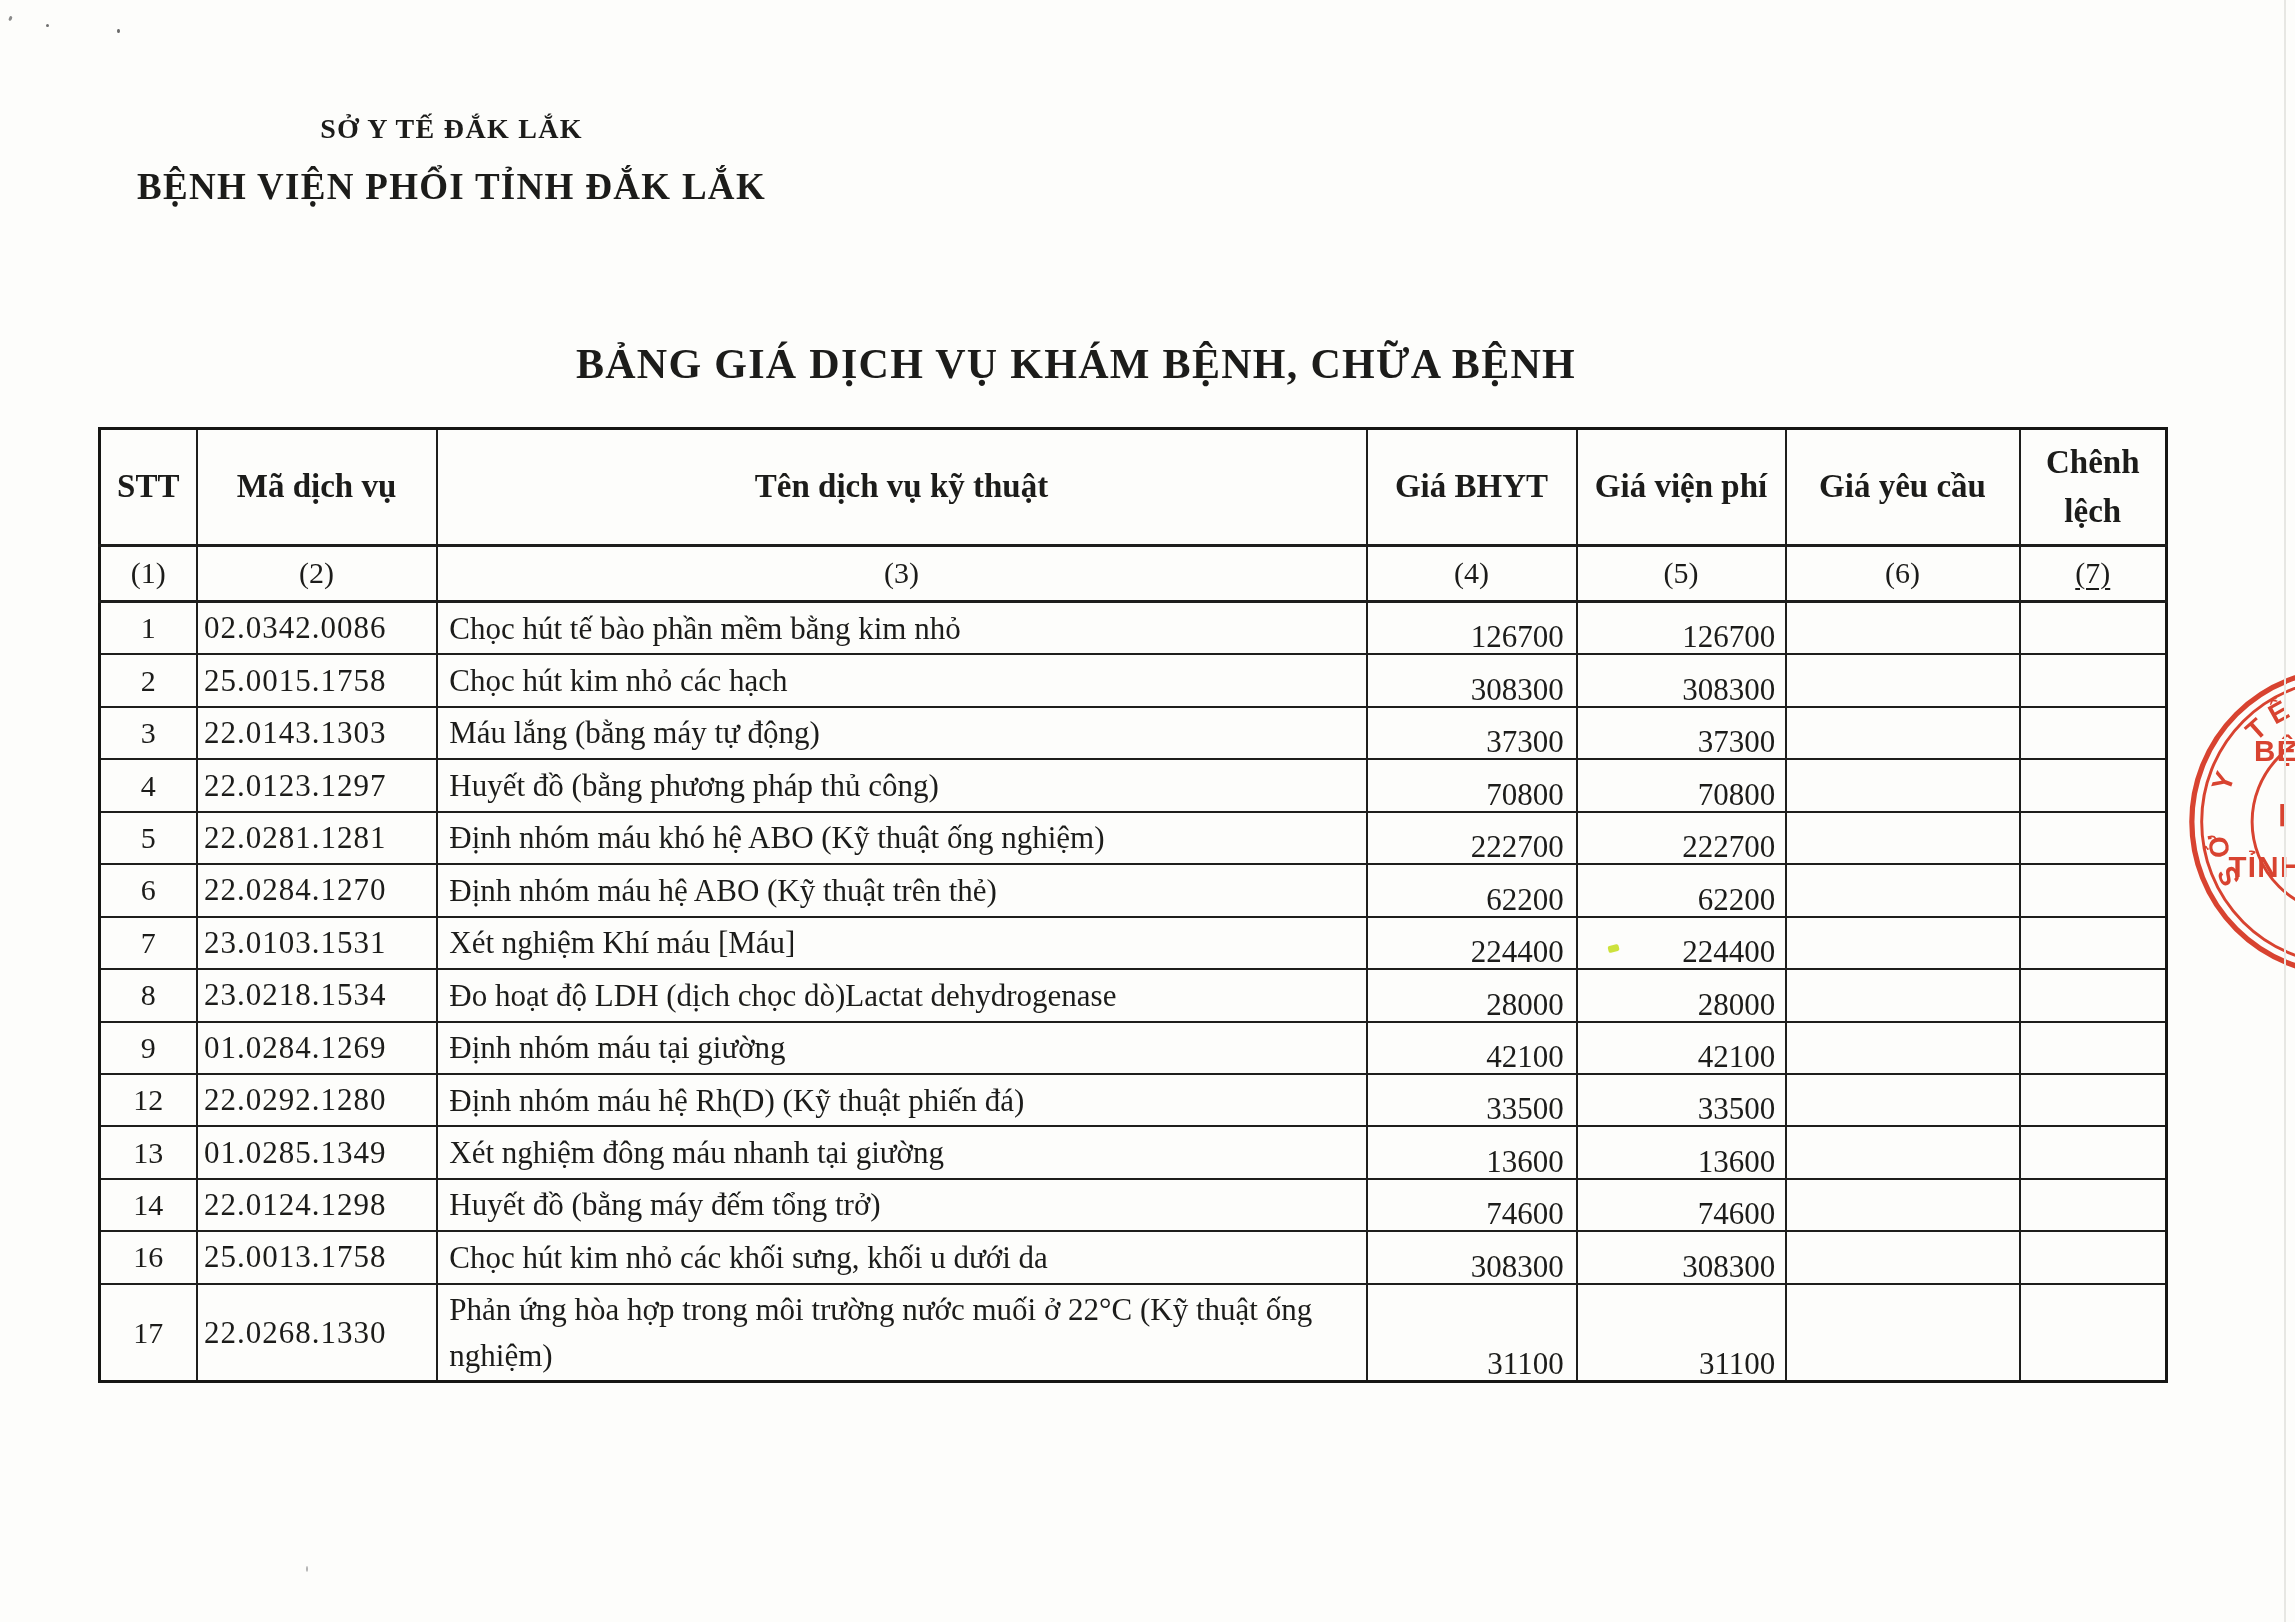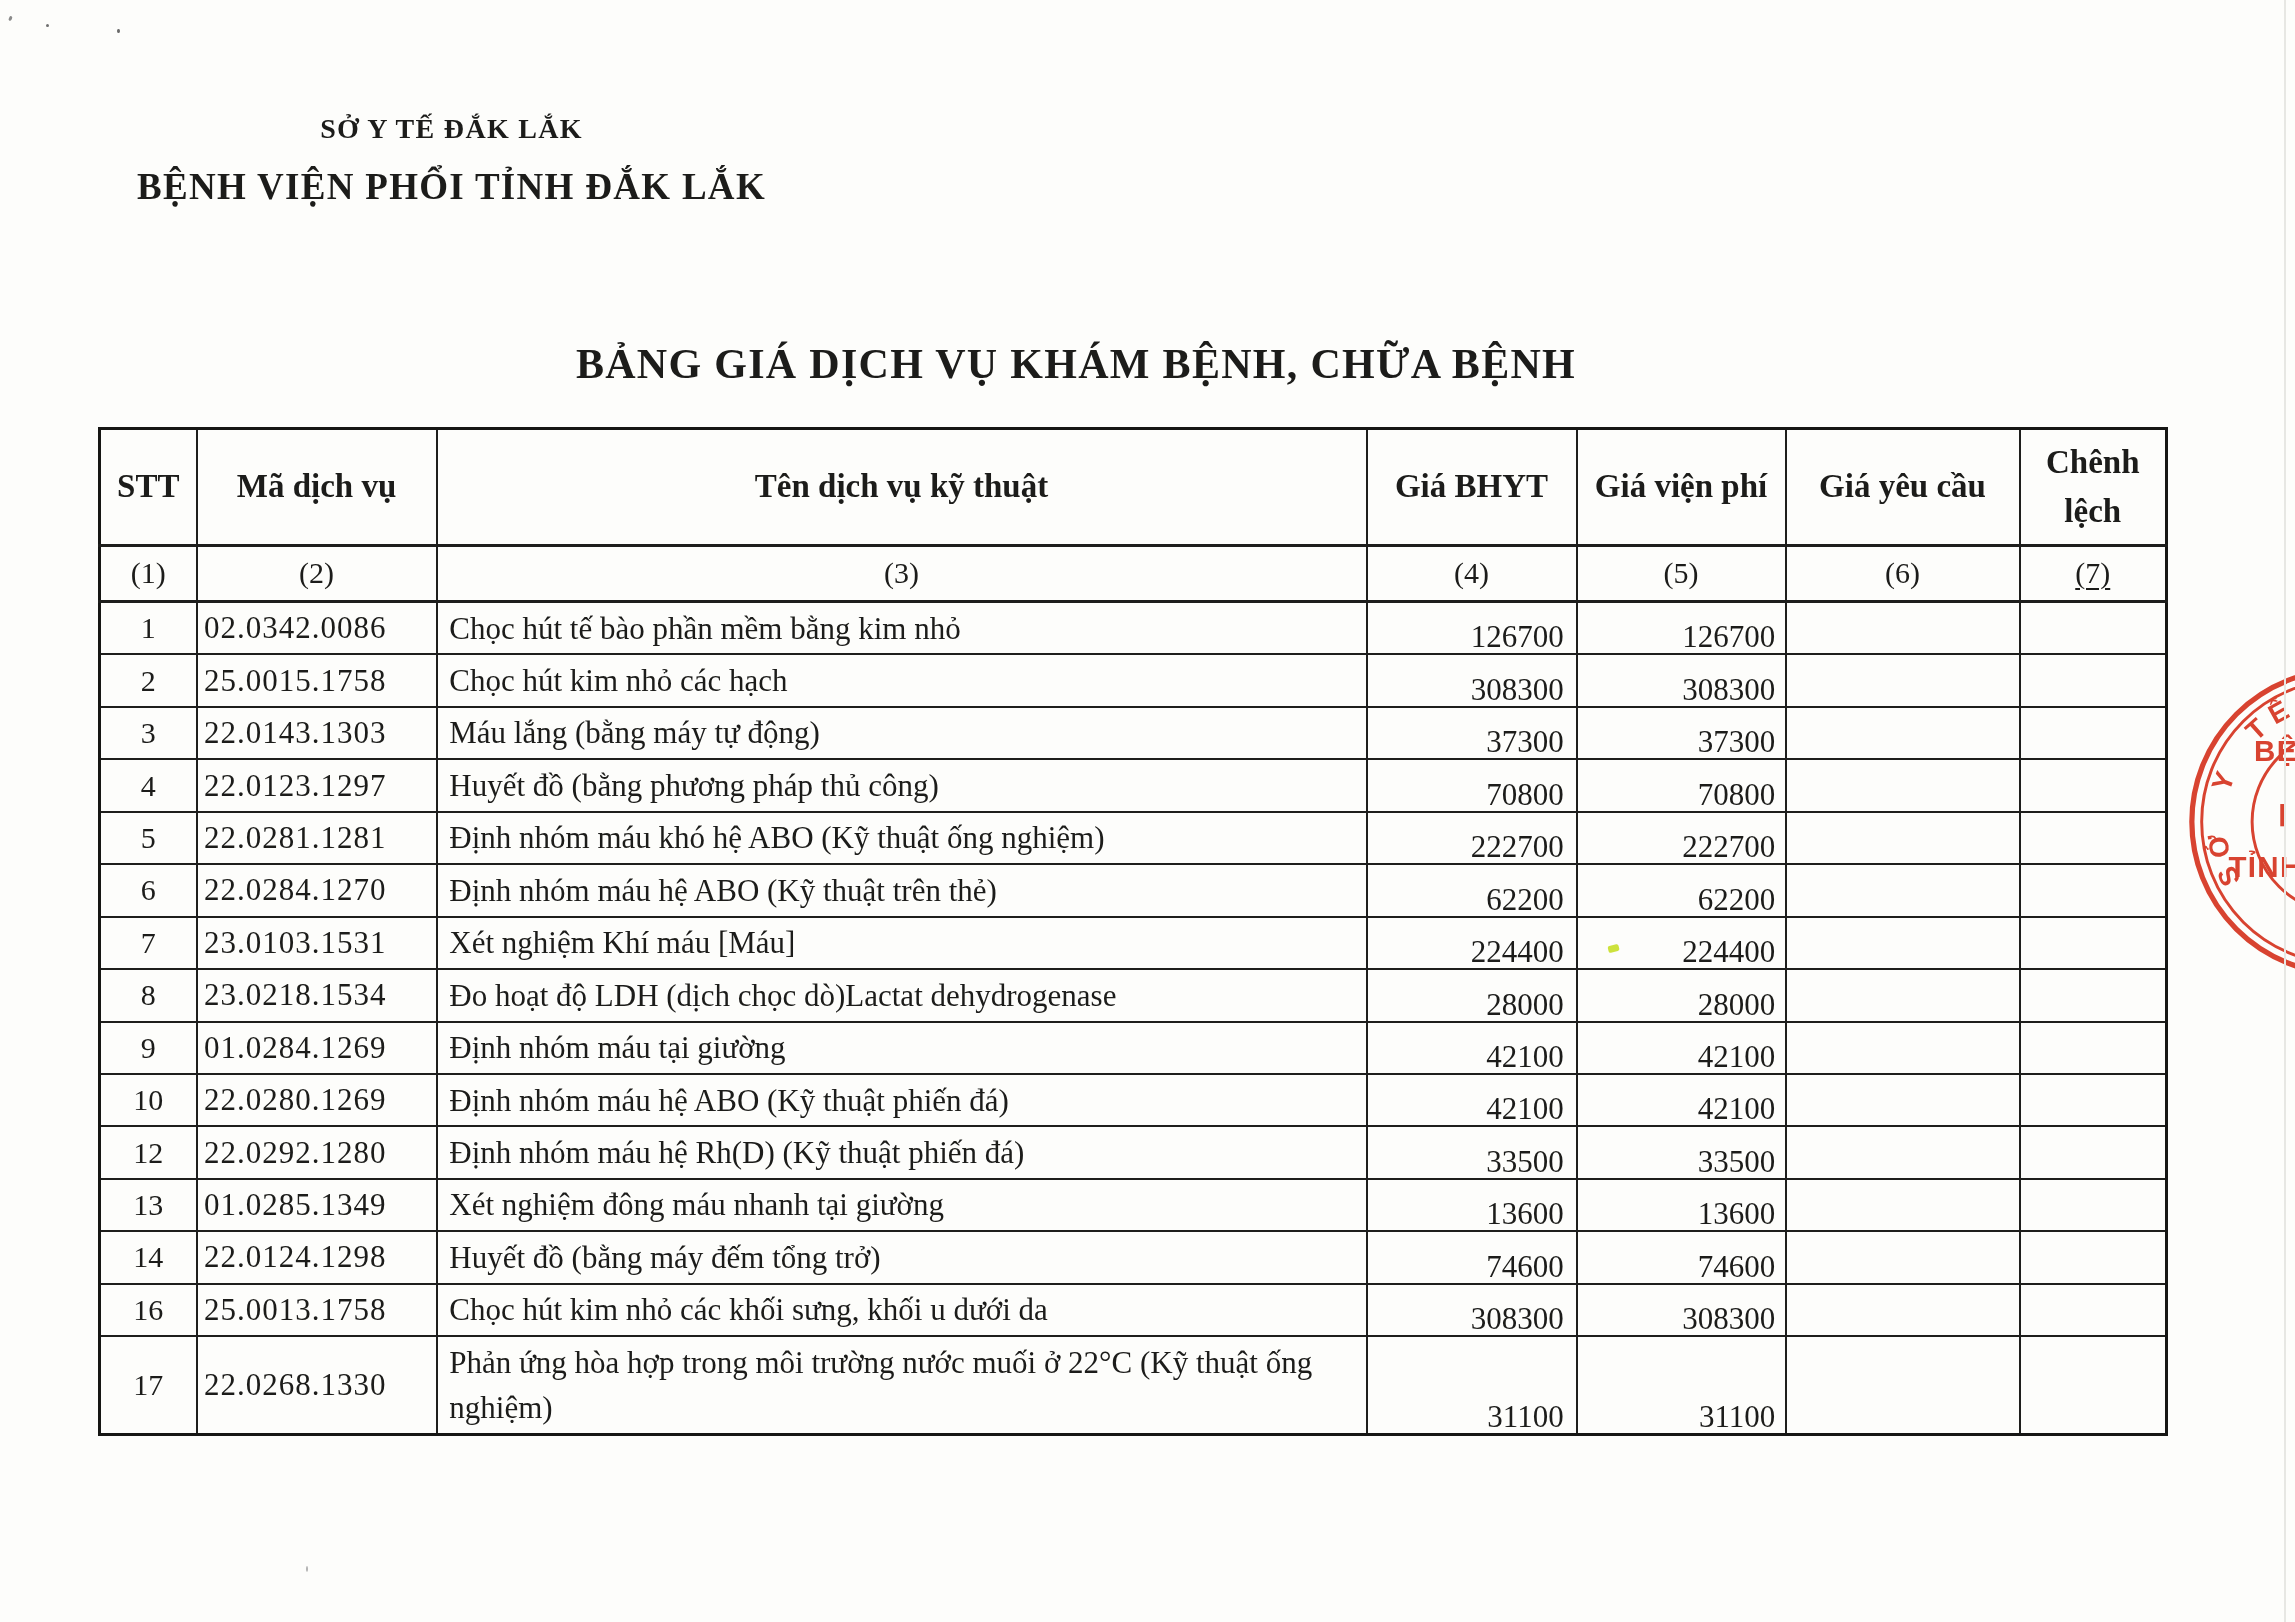--- a/index.html
+++ b/index.html
@@ -216,29 +216,20 @@
         <tr>
           <td class="c-stt">9</td>
           <td class="c-code">01.0284.1269</td>
           <td class="c-name">Định nhóm máu tại giường</td>
           <td class="c-num c-bhyt">42100</td>
           <td class="c-num c-vp">42100</td>
           <td class="c-empty"></td>
           <td class="c-empty"></td>
         </tr>
         <tr>
-          <td class="c-stt">10</td>
-          <td class="c-code">22.0280.1269</td>
-          <td class="c-name">Định nhóm máu hệ ABO (Kỹ thuật phiến đá)</td>
-          <td class="c-num c-bhyt">42100</td>
-          <td class="c-num c-vp">42100</td>
-          <td class="c-empty"></td>
-          <td class="c-empty"></td>
-        </tr>
-        <tr>
           <td class="c-stt">12</td>
           <td class="c-code">22.0292.1280</td>
           <td class="c-name">Định nhóm máu hệ Rh(D) (Kỹ thuật phiến đá)</td>
           <td class="c-num c-bhyt">33500</td>
           <td class="c-num c-vp">33500</td>
           <td class="c-empty"></td>
           <td class="c-empty"></td>
         </tr>
         <tr>
           <td class="c-stt">13</td>

